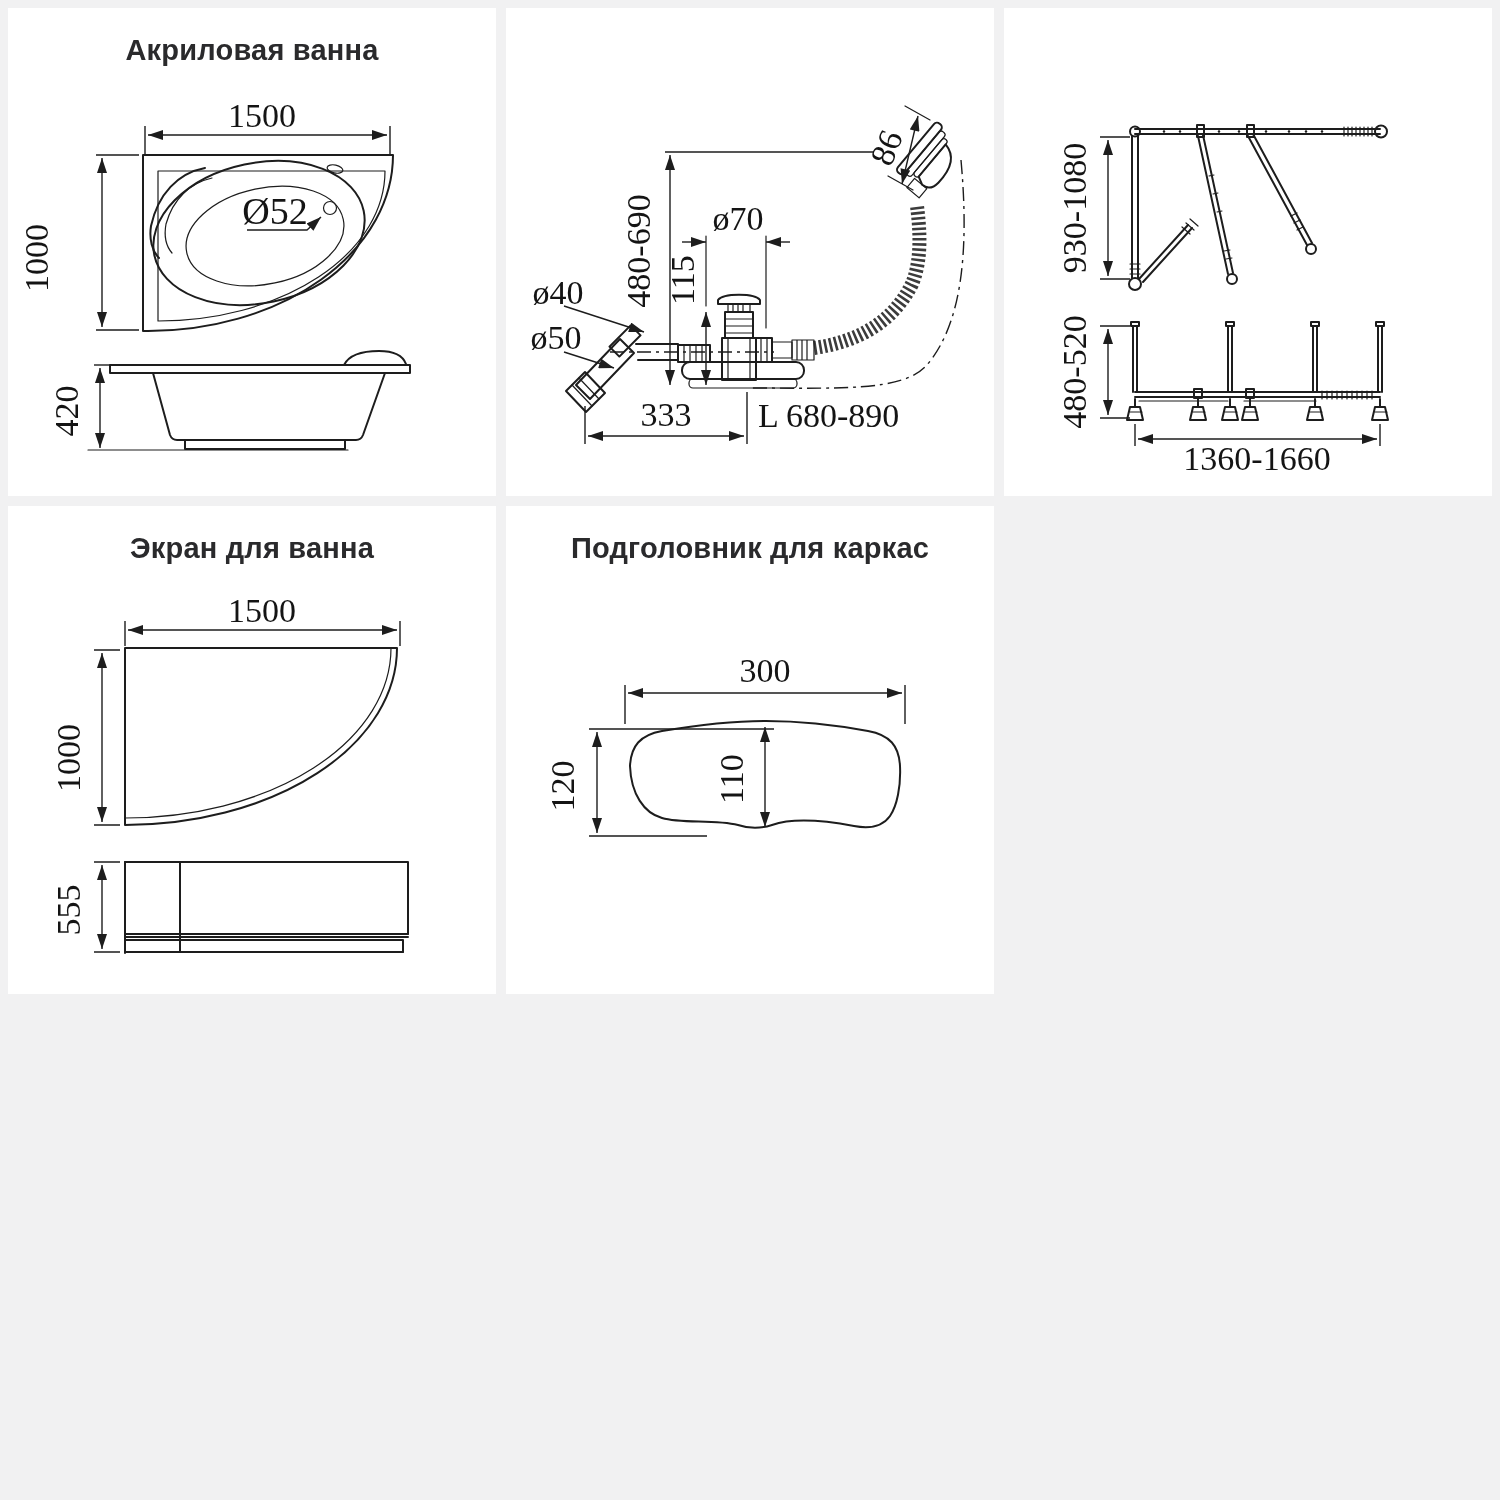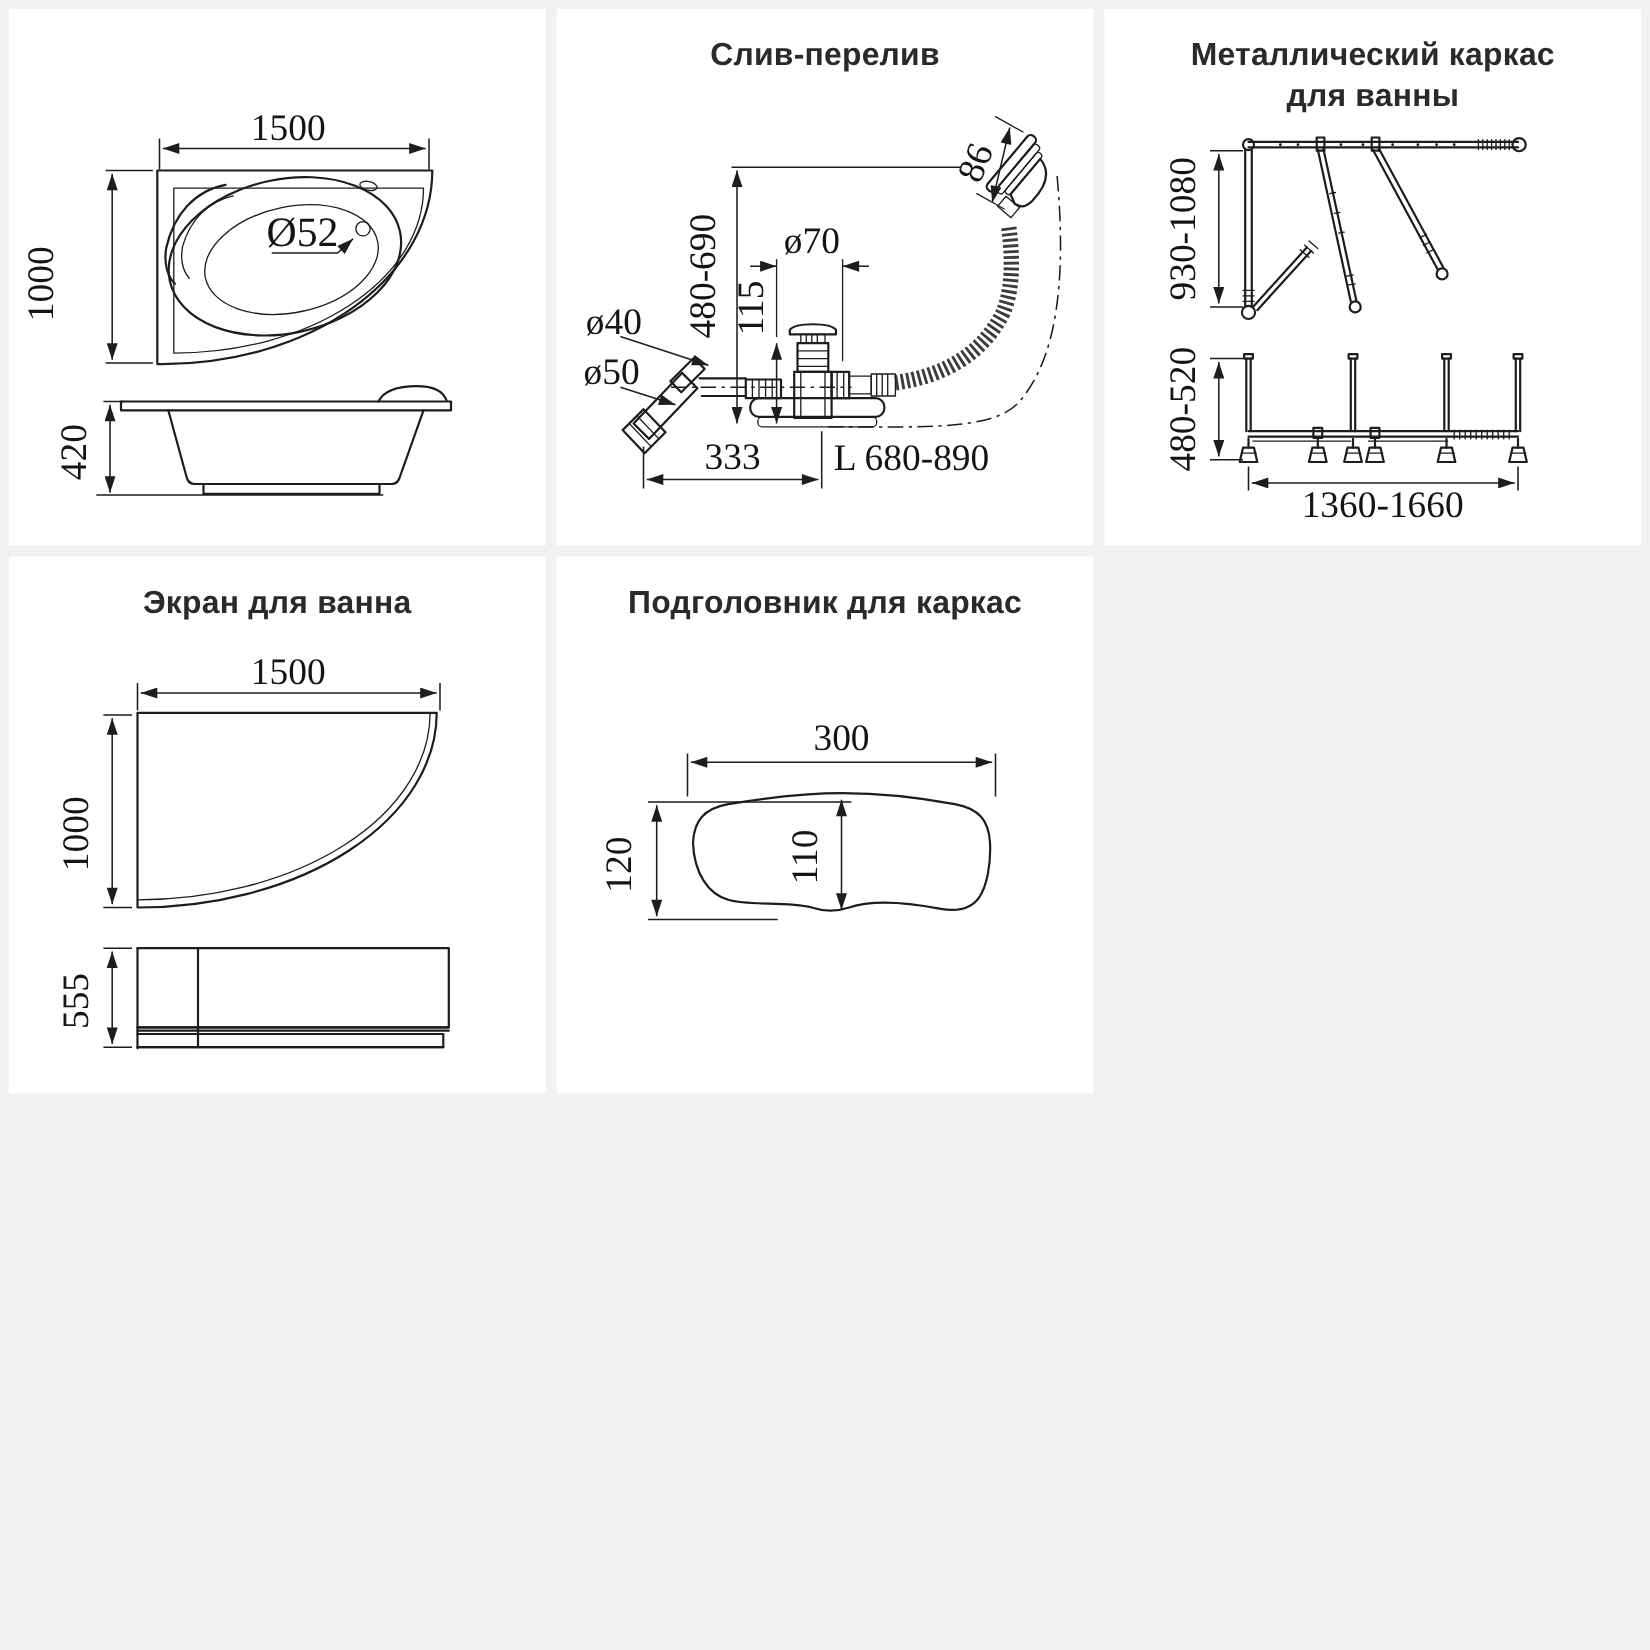--- a/index.html
+++ b/index.html
@@ -55,20 +55,21 @@
         <path class="dl" d="M88,147 H131 M88,322 H131"></path>
         <line class="dl" x1="94" y1="150" x2="94" y2="319" marker-start="url(#m1)" marker-end="url(#m1)"></line>
         <path class="dl" d="M86,357 H104"></path>
         <line class="dl" x1="92" y1="360" x2="92" y2="440" marker-start="url(#m1)" marker-end="url(#m1)"></line>
       </g>
       <text class="dim" x="254" y="119" text-anchor="middle">1500</text>
       <text class="dim" x="40" y="250" text-anchor="middle" transform="rotate(-90 40 250)">1000</text>
       <text class="dim-lg" x="267" y="216" text-anchor="middle">Ø52</text>
       <text class="dim" x="70" y="403" text-anchor="middle" transform="rotate(-90 70 403)">420</text>
     </svg>
+    <div class="panel-title">Акриловая ванна</div>
   </div>
 
   <div class="panel" style="left:506px;top:8px;">
     <svg class="drawing" width="488" height="488" viewBox="0 0 488 488">
       <defs>
         <marker id="m2" viewBox="0 0 12 8" refX="12" refY="4" markerWidth="16" markerHeight="10" orient="auto-start-reverse" markerUnits="userSpaceOnUse">
           <path d="M0,0 L12,4 L0,8 Z" fill="#1d1d1d"></path>
         </marker>
       </defs>
       <path class="dd" d="M455,152 C463,240 457,316 420,358 C396,384 330,380 246,380"></path>
@@ -120,21 +121,20 @@
       </g>
       <text class="dim" x="391" y="144" text-anchor="middle" transform="rotate(-68 391 144)">86</text>
       <text class="dim" x="144" y="243" text-anchor="middle" transform="rotate(-90 144 243)">480-690</text>
       <text class="dim" x="232" y="222" text-anchor="middle">ø70</text>
       <text class="dim" x="188" y="272" text-anchor="middle" transform="rotate(-90 188 272)">115</text>
       <text class="dim" x="52" y="296" text-anchor="middle">ø40</text>
       <text class="dim" x="50" y="341" text-anchor="middle">ø50</text>
       <text class="dim" x="160" y="418" text-anchor="middle">333</text>
       <text class="dim" x="252" y="419" text-anchor="start">L 680-890</text>
     </svg>
-    <div class="panel-title">Слив-перелив</div>
   </div>
 
   <div class="panel" style="left:1004px;top:8px;">
     <svg class="drawing" width="488" height="488" viewBox="0 0 488 488">
       <defs>
         <marker id="m3" viewBox="0 0 12 8" refX="12" refY="4" markerWidth="16" markerHeight="10" orient="auto-start-reverse" markerUnits="userSpaceOnUse">
           <path d="M0,0 L12,4 L0,8 Z" fill="#1d1d1d"></path>
         </marker>
       </defs>
       <g>
@@ -172,24 +172,20 @@
         <line class="dl" x1="104" y1="132" x2="104" y2="268" marker-start="url(#m3)" marker-end="url(#m3)"></line>
         <path class="dl" d="M96,318 H126 M96,410 H126"></path>
         <line class="dl" x1="104" y1="321" x2="104" y2="407" marker-start="url(#m3)" marker-end="url(#m3)"></line>
         <path class="dl" d="M131,416 V438 M376,416 V438"></path>
         <line class="dl" x1="134" y1="431" x2="373" y2="431" marker-start="url(#m3)" marker-end="url(#m3)"></line>
       </g>
       <text class="dim" x="82" y="200" text-anchor="middle" transform="rotate(-90 82 200)">930-1080</text>
       <text class="dim" x="82" y="364" text-anchor="middle" transform="rotate(-90 82 364)">480-520</text>
       <text class="dim" x="253" y="462" text-anchor="middle">1360-1660</text>
     </svg>
-    <div class="panel-title">
-      <div>Металлический каркас</div>
-      <div>для ванны</div>
-    </div>
   </div>
 
   <div class="panel" style="left:8px;top:506px;">
     <svg class="drawing" width="488" height="488" viewBox="0 0 488 488">
       <defs>
         <marker id="m4" viewBox="0 0 12 8" refX="12" refY="4" markerWidth="16" markerHeight="10" orient="auto-start-reverse" markerUnits="userSpaceOnUse">
           <path d="M0,0 L12,4 L0,8 Z" fill="#1d1d1d"></path>
         </marker>
       </defs>
       <g>

